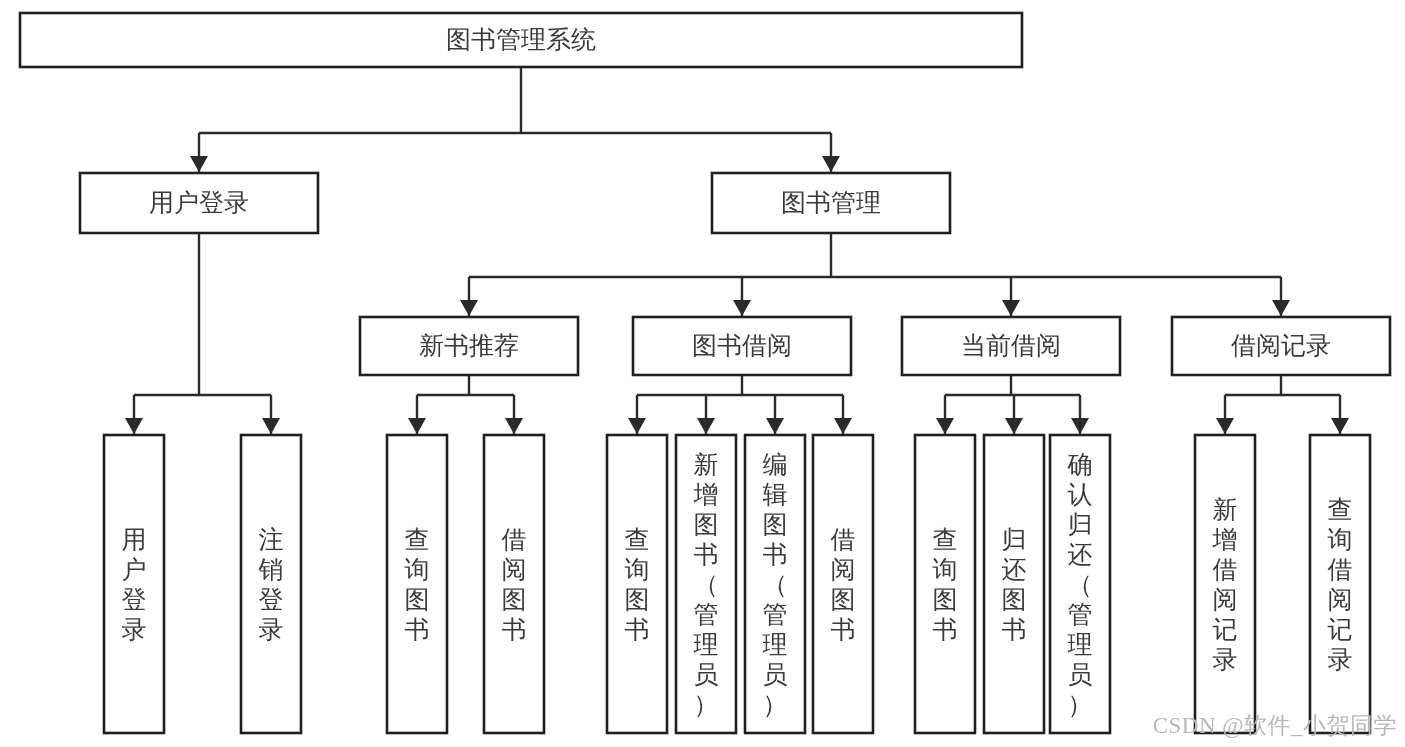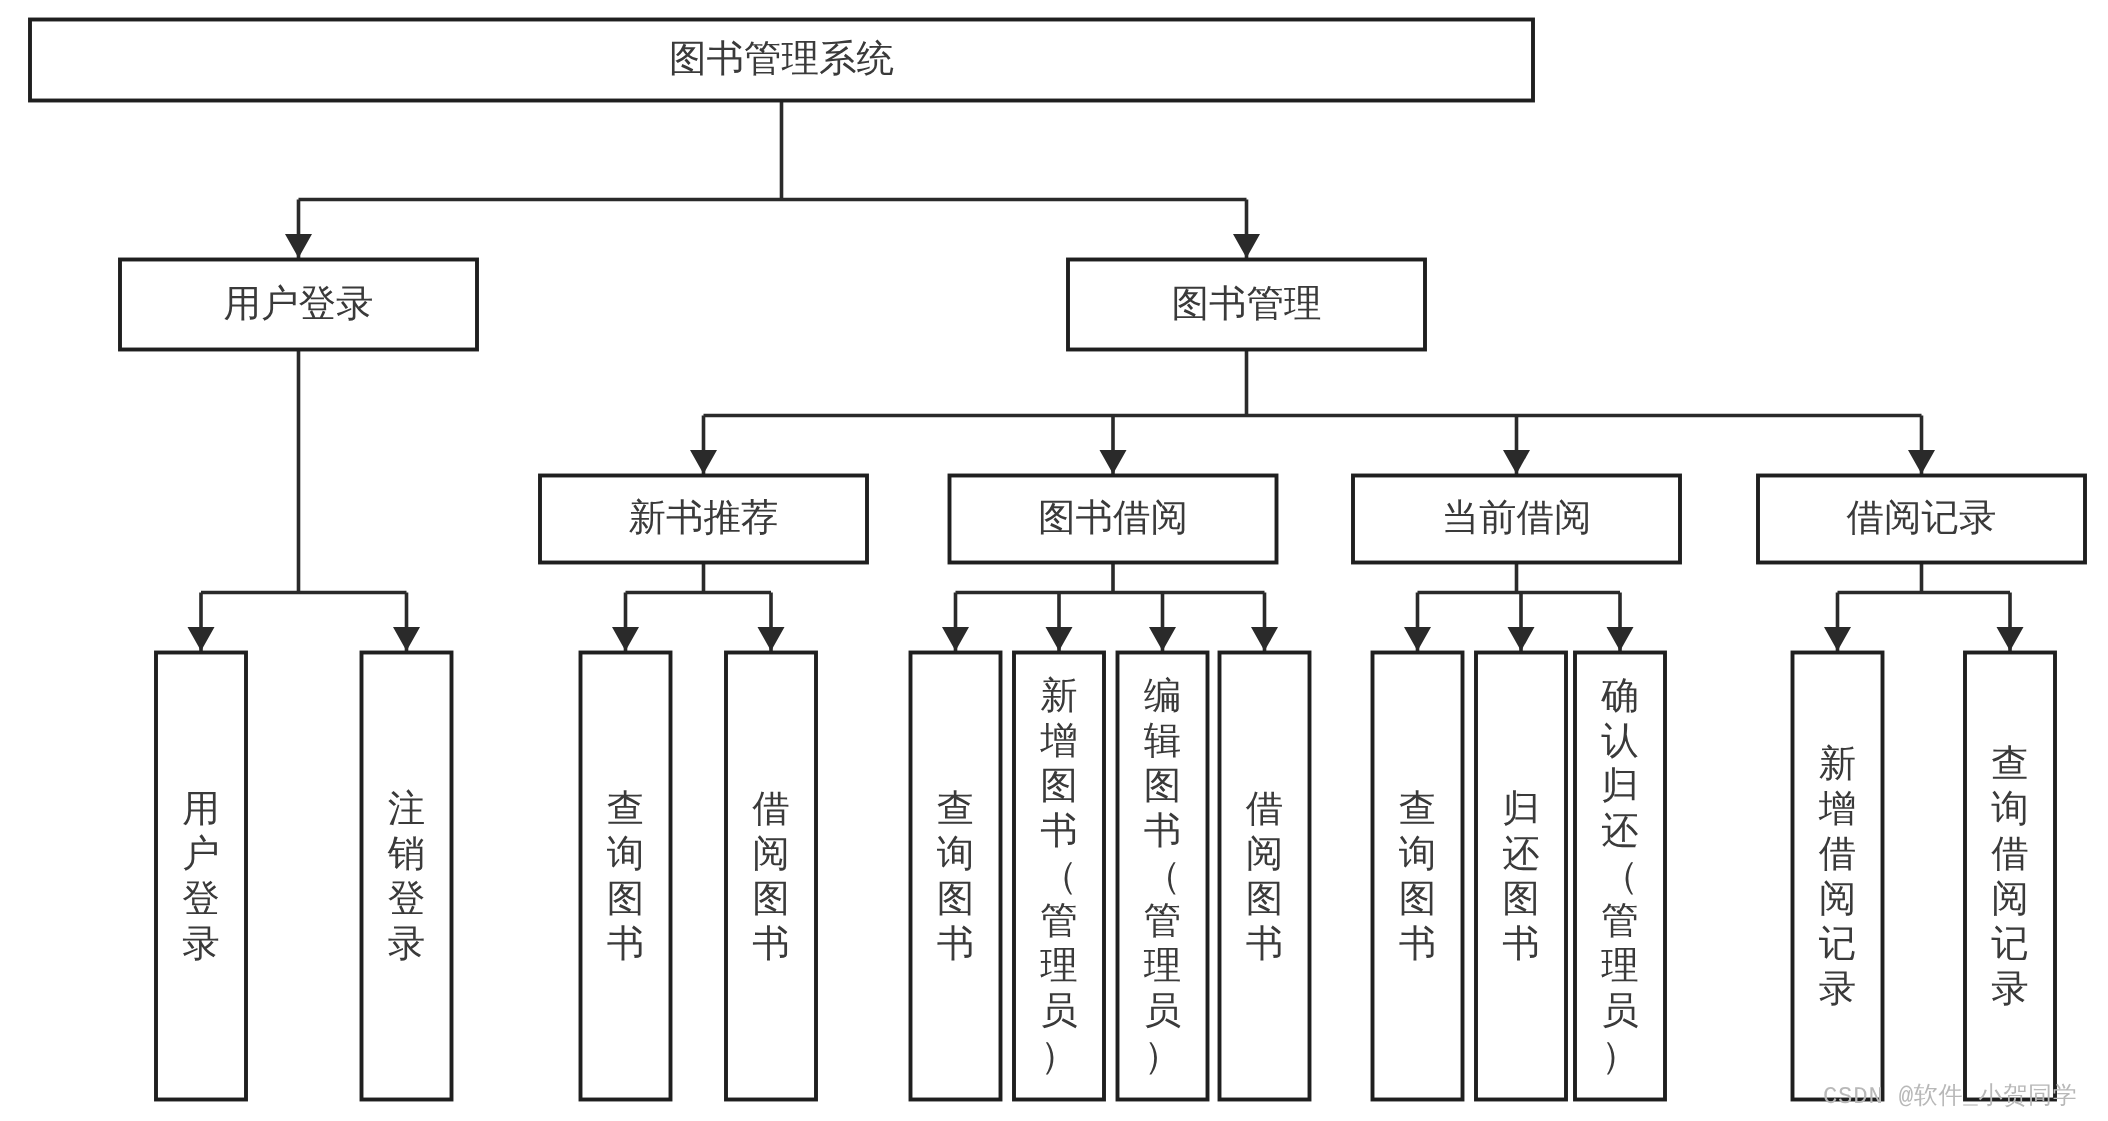--- a/index.html
+++ b/index.html
@@ -47,24 +47,24 @@
     stroke: #2a2a2a;
     stroke-width: 2.4;
     fill: none;
   }
   .arrow-head {
     fill: #2a2a2a;
     stroke: none;
   }
   .watermark-text {
     position: absolute;
-    right: 20px;
+    right: 8px;
     bottom: 6px;
-    font-family: Liberation Mono, monospace;
-    font-size: 16px;
+    font-family: Liberation Serif, serif;
+    font-size: 23px;
     color: #b8b8b8;
     letter-spacing: 0.5px;
     white-space: nowrap;
     pointer-events: none;
   }
 </style>
 </head>
 <body>
 
 <div id="diagram-root">

